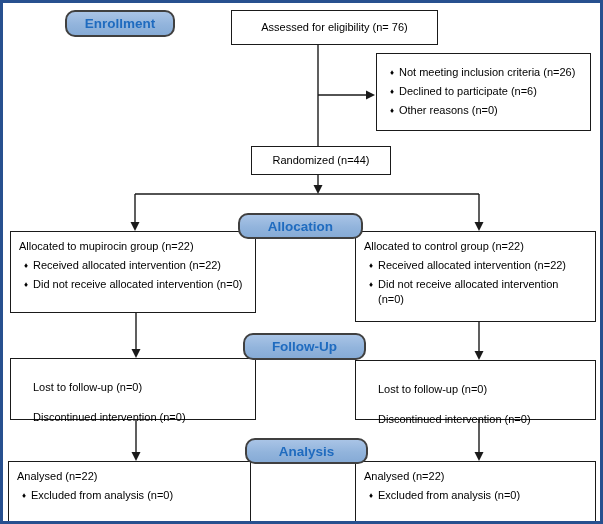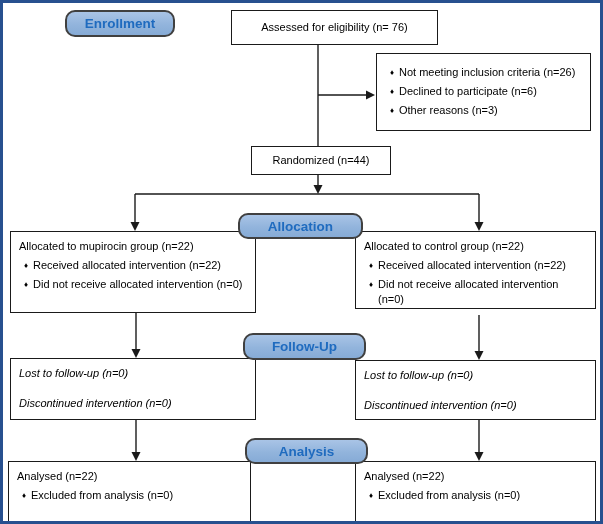--- a/index.html
+++ b/index.html
@@ -41,21 +41,21 @@
 
   .box-title { margin: 0; }
   .bullet-row { margin-top: 4px; display: flex; }
   .bullet-row .blt {
     width: 14px;
     flex: 0 0 14px;
     text-align: center;
     font-size: 8px;
     line-height: 15px;
   }
-  .plain-line { margin: 0; font-style: italic; }
+  .plain-line { margin: 14px; }
   .plain-line + .plain-line { margin-top: 15px; }
 
   .stage-label {
     position: absolute;
     z-index: 3;
     background: linear-gradient(180deg, #a9c4e6 0%, #92b4dc 55%, #86abd6 100%);
     border: 2px solid #404040;
     border-radius: 10px;
     display: flex;
     align-items: center;
@@ -117,41 +117,41 @@
     <div class="bullet-row">
       <span class="blt">♦</span>
       <span>Not meeting inclusion criteria (n=26)</span>
     </div>
     <div class="bullet-row">
       <span class="blt">♦</span>
       <span>Declined to participate (n=6)</span>
     </div>
     <div class="bullet-row">
       <span class="blt">♦</span>
-      <span>Other reasons (n=3)</span>
+      <span>Other reasons (n=0)</span>
     </div>
   </div>
 
   <div class="flow-box centered" style="left:248px; top:143px; width:140px; height:29px;">
     <span>Randomized (n=44)</span>
   </div>
 
   <div class="flow-box listy" style="left:7px; top:228px; width:246px; height:82px;">
     <p class="box-title">Allocated to mupirocin group (n=22)</p>
     <div class="bullet-row">
       <span class="blt">♦</span>
       <span>Received allocated intervention (n=22)</span>
     </div>
     <div class="bullet-row">
       <span class="blt">♦</span>
       <span>Did not receive allocated intervention (n=0)</span>
     </div>
   </div>
 
-  <div class="flow-box listy" style="left:352px; top:228px; width:241px; height:78px;">
+  <div class="flow-box listy" style="left:352px; top:228px; width:241px; height:91px;">
     <p class="box-title">Allocated to control group (n=22)</p>
     <div class="bullet-row">
       <span class="blt">♦</span>
       <span>Received allocated intervention (n=22)</span>
     </div>
     <div class="bullet-row">
       <span class="blt">♦</span>
       <span>Did not receive allocated intervention (n=0)</span>
     </div>
   </div>

